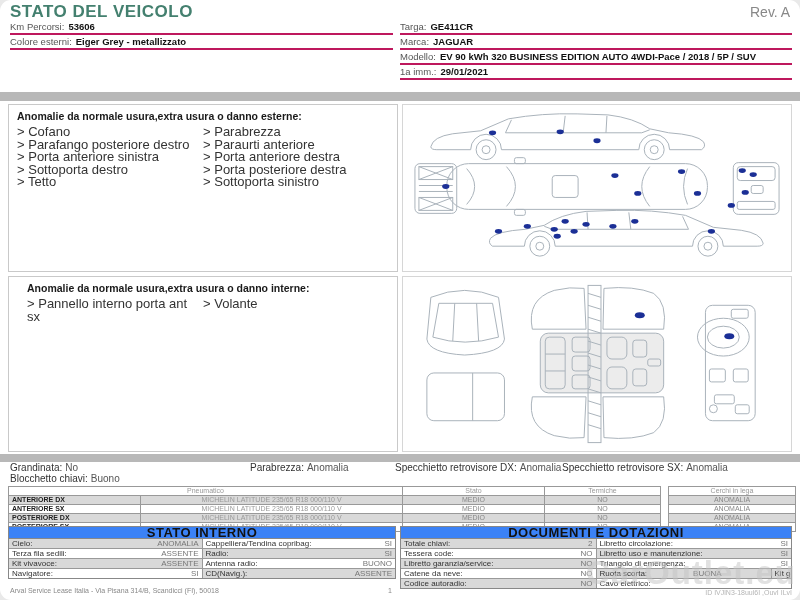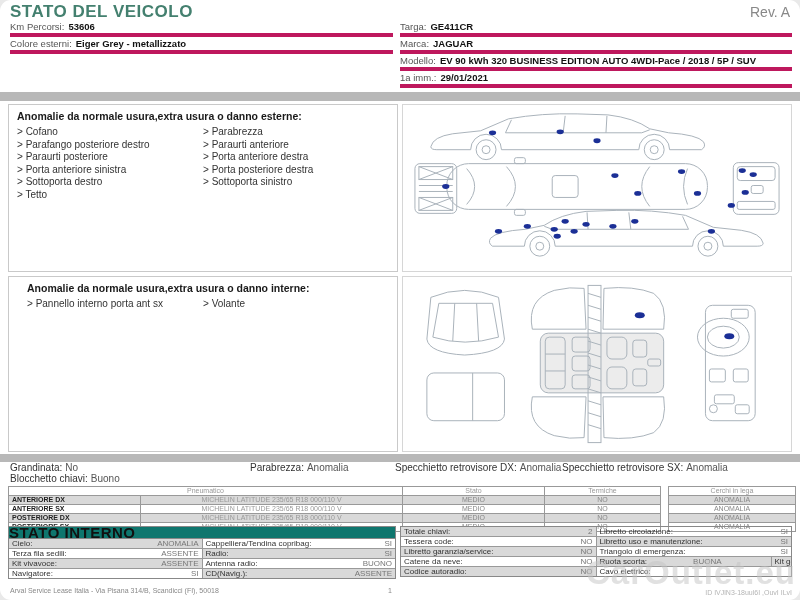--- a/index.html
+++ b/index.html
@@ -6,36 +6,36 @@
   #page{position:relative;width:800px;height:600px;background:#fff;overflow:hidden;
         font-family:"Liberation Sans",sans-serif;color:#222;border-radius:11px;}
   
   .doc-title{position:absolute;left:10px;top:2px;font-size:17px;font-weight:bold;
              color:#44806f;letter-spacing:.5px;}
   .rev{position:absolute;left:750px;top:4px;font-size:14px;color:#888;}
   
   .info-col{position:absolute;top:20px;font-size:9.5px;line-height:11px;}
   .info-col.left{left:10px;width:383px;}
   .info-col.right{left:400px;width:392px;}
-  .info-row{border-bottom:4px solid #be185d;padding:1px 0 1px;}
+  .info-row{border-bottom:2px solid #be185d;padding:1px 0 1px;}
   .info-label{color:#555;}
   .info-value{color:#111;font-weight:bold;margin-left:4px;}
   
   .band{position:absolute;left:0;width:800px;background:#b8b8b8;}
   .band.top{top:92px;height:9px;}
   .band.bottom{top:454px;height:8px;}
   
   .panel{position:absolute;border:1px solid #c9c9c9;background:#fff;box-sizing:border-box;}
   .panel.text-ext{left:8px;top:104px;width:390px;height:168px;padding:5px 8px;}
   .panel.diag-ext{left:402px;top:104px;width:390px;height:168px;border-color:#d6d6d6;}
   .panel.text-int{left:8px;top:276px;width:390px;height:176px;padding:5px 18px;}
   .panel.diag-int{left:402px;top:276px;width:390px;height:176px;border-color:#d6d6d6;}
   .anomaly-title{font-size:10.5px;font-weight:bold;color:#1a1a1a;margin:0 0 4px;}
   .anomaly-cols{display:flex;}
-  .anomaly-list{list-style:none;margin:0;padding:0;width:50%;font-size:10px;
+  .anomaly-list{list-style:none;margin:0;padding:0;width:50%;font-size:13px;
                 color:#333;line-height:12.5px;}
   .anomaly-list li::before{content:"> ";}
   .panel svg{width:100%;height:100%;display:block;}
   
   .sum-item{position:absolute;font-size:10px;line-height:11px;white-space:nowrap;}
   .sum-label{color:#333;}
   .sum-value{color:#555;margin-left:3px;}
   
   table{border-collapse:collapse;table-layout:fixed;}
   .tire-table{position:absolute;left:8px;top:486px;width:652px;}
@@ -45,22 +45,22 @@
      overflow:hidden;white-space:nowrap;}
   .tire-table th,.cerchi-table th{color:#999;font-weight:normal;text-align:center;background:#fff;}
   td.pos{font-weight:bold;color:#222;text-align:left;padding-left:3px;}
   td.spec{color:#999;text-align:center;}
   td.val{color:#888;text-align:center;}
   tbody tr:nth-of-type(odd){background:#d9d9d9;}
   
   .kv-table{position:absolute;box-sizing:border-box;font-size:8px;}
   .kv-table.si{left:8px;top:526px;width:388px;}
   .kv-table.doc{left:400px;top:526px;width:392px;}
-  .kv-header{background:#0f766e;border:1px solid #888;border-bottom:none;height:11px;
-             line-height:11px;font-weight:bold;font-size:15px;
+  .kv-header{background:#3b82f6;border:1px solid #888;border-bottom:none;height:11px;
+             line-height:11px;text-align:center;font-weight:bold;font-size:13px;
              letter-spacing:.5px;color:#111;}
   .kv-body{border:1px solid #888;}
   .kv-row{display:flex;}
   .kv-row + .kv-row{border-top:1px solid #999;}
   .kv-cell{flex:1;display:flex;justify-content:space-between;padding:0 3px;height:9px;
            line-height:9px;overflow:hidden;white-space:nowrap;}
   .kv-cell + .kv-cell{border-left:1px solid #999;}
   .kv-cell.sh{background:#d9d9d9;gap:46px;}
   .kv-label{color:#333;}
   .kv-value{color:#777;}
@@ -101,21 +101,20 @@
 
   <div class="band top"></div>
 
   <div class="panel text-ext">
     <div class="anomaly-title">Anomalie da normale usura,extra usura o danno esterne:</div>
     <div class="anomaly-cols">
       <ul class="anomaly-list">
 
       <li class="anomaly-item">Cofano</li>
           <li class="anomaly-item">Parafango posteriore destro</li>
-          <li class="anomaly-item">Paraurti posteriore</li>
           <li class="anomaly-item">Porta anteriore sinistra</li>
           <li class="anomaly-item">Sottoporta destro</li>
           <li class="anomaly-item">Tetto</li>
         </ul>
       <ul class="anomaly-list">
 
       <li class="anomaly-item">Parabrezza</li>
           <li class="anomaly-item">Paraurti anteriore</li>
           <li class="anomaly-item">Porta anteriore destra</li>
           <li class="anomaly-item">Porta posteriore destra</li>
@@ -369,20 +368,21 @@
           </div>
         <div class="kv-cell sh">
             <span class="kv-label">CD(Navig.):</span>
             <span class="kv-value">ASSENTE</span>
           </div>
       </div>
     </div>
   </div>
 
   <div class="kv-table doc">
+    <div class="kv-header">DOCUMENTI E DOTAZIONI</div>
     <div class="kv-body">
       <div class="kv-row">
         <div class="kv-cell sh">
             <span class="kv-label">Totale chiavi:</span>
             <span class="kv-value">2</span>
           </div>
         <div class="kv-cell">
             <span class="kv-label">Libretto circolazione:</span>
             <span class="kv-value">SI</span>
           </div>

